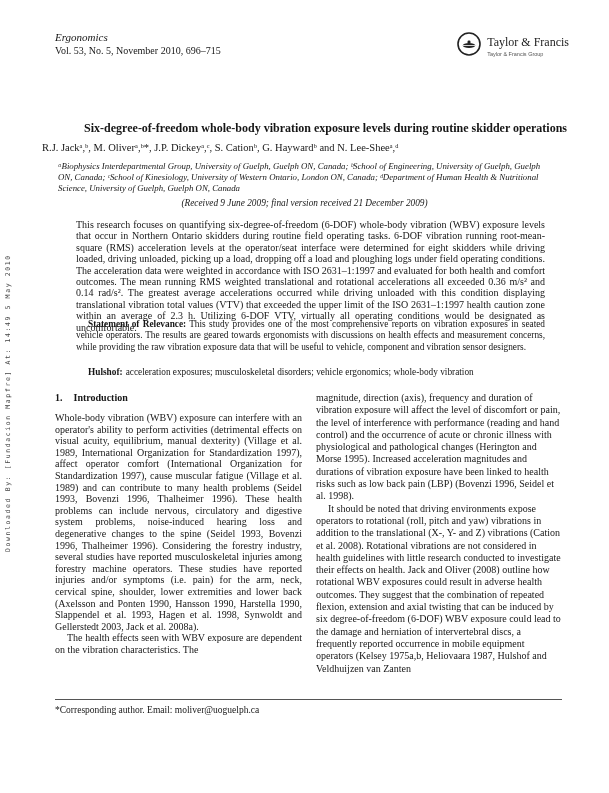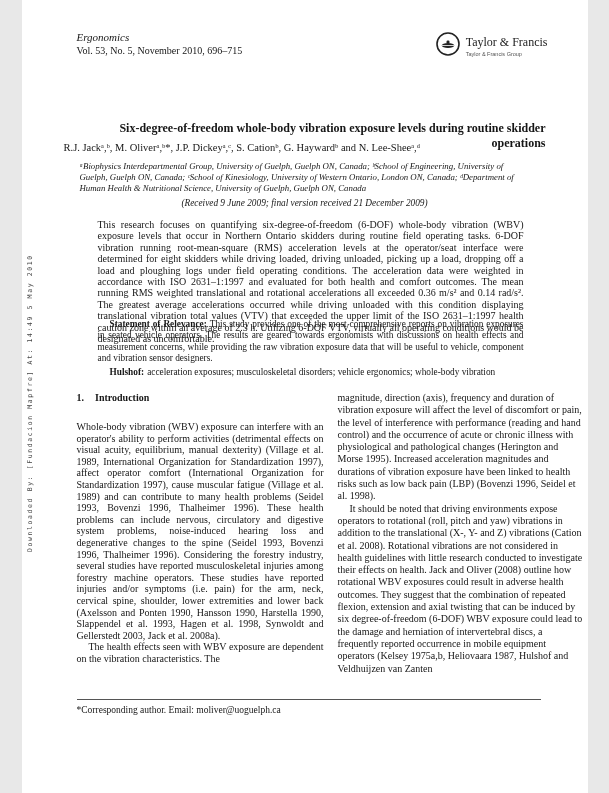--- a/index.html
+++ b/index.html
@@ -1,18 +1,18 @@
 <!DOCTYPE html>
 <html><head>
 <meta charset="utf-8">
 <style>
   * { margin:0; padding:0; box-sizing:border-box; }
   html,body { background:#e8e8e8; }
   .page {
-    position:relative; width:566px; height:793px; margin:0 auto;
+    position:relative; width:609px; height:793px; margin:0 auto;
     background:#ffffff; color:#161616;
     font-family:"Liberation Serif", serif; overflow:hidden;
   }
   
   .watermark {
     position:absolute; left:4px; top:552px;
     transform:rotate(-90deg); transform-origin:0 0;
     font-family:"DejaVu Sans Mono", monospace;
     font-size:6.5px; letter-spacing:1.6px; color:#444; white-space:nowrap;
   }
@@ -29,21 +29,21 @@
   .affils { position:absolute; top:161px; left:58px; right:58px; font-style:italic; font-size:8.8px; line-height:11px; }
   .received { position:absolute; top:198px; left:42px; right:42px; text-align:center; font-style:italic; font-size:9.3px; }
   
   .abstract-block { position:absolute; top:219px; left:76px; right:64px; font-size:10px; line-height:11.4px; text-align:justify; }
   .relevance-block { position:absolute; top:319px; left:76px; right:64px; font-size:9.3px; line-height:11.4px; text-align:justify; }
   .keywords-block { position:absolute; top:367px; left:76px; right:64px; font-size:9.3px; line-height:11.4px; }
   .inline-label { font-weight:bold; margin-right:3px;padding-left:12px; }
   
   .columns { position:absolute; top:392px; left:55px; width:508px; display:flex; gap:14px; }
   .col { flex:1; font-size:10px; }
-  .sec-heading { font-weight:bold; font-size:10px; margin-bottom:18px; }
+  .sec-heading { font-weight:bold; font-size:10px; margin-bottom:9px; }
   .sec-num { margin-right:11px; }
   .col p { line-height:11.6px; text-align:justify; }
   .col.right p { line-height:12.3px; text-align:left; }
   .p-indent { text-indent:12px; }
   
   .footnote-rule { position:absolute; top:699px; left:55px; right:47px; border-top:1px solid #555; }
   .corresponding { position:absolute; top:705px; left:55px; font-size:9.5px; }
   .footer-block { position:absolute; top:734px; left:55px; font-size:7.3px; line-height:9.6px; color:#222; }
 </style>
 </head>

